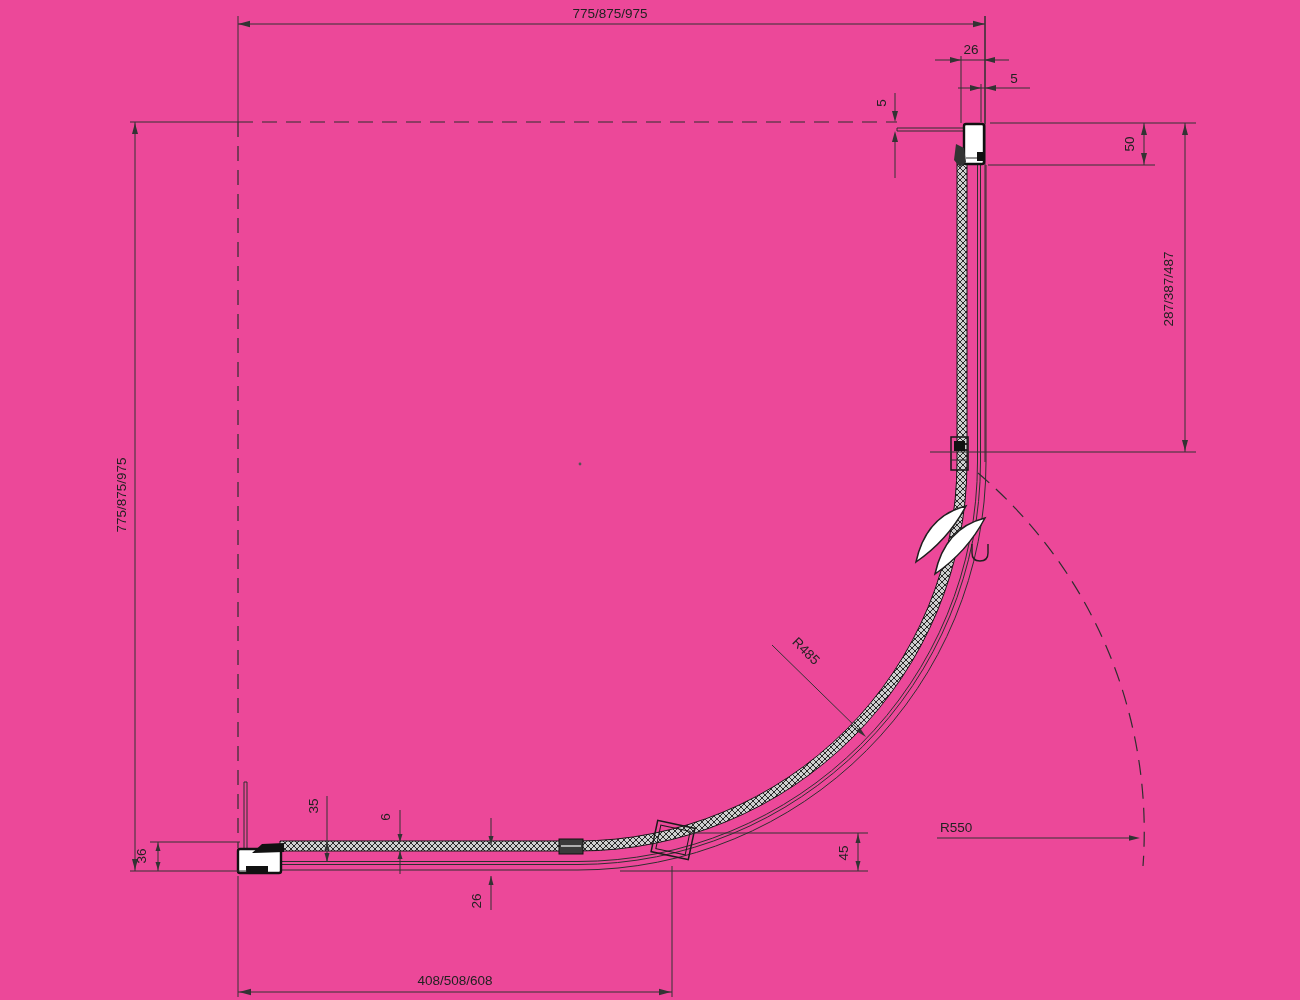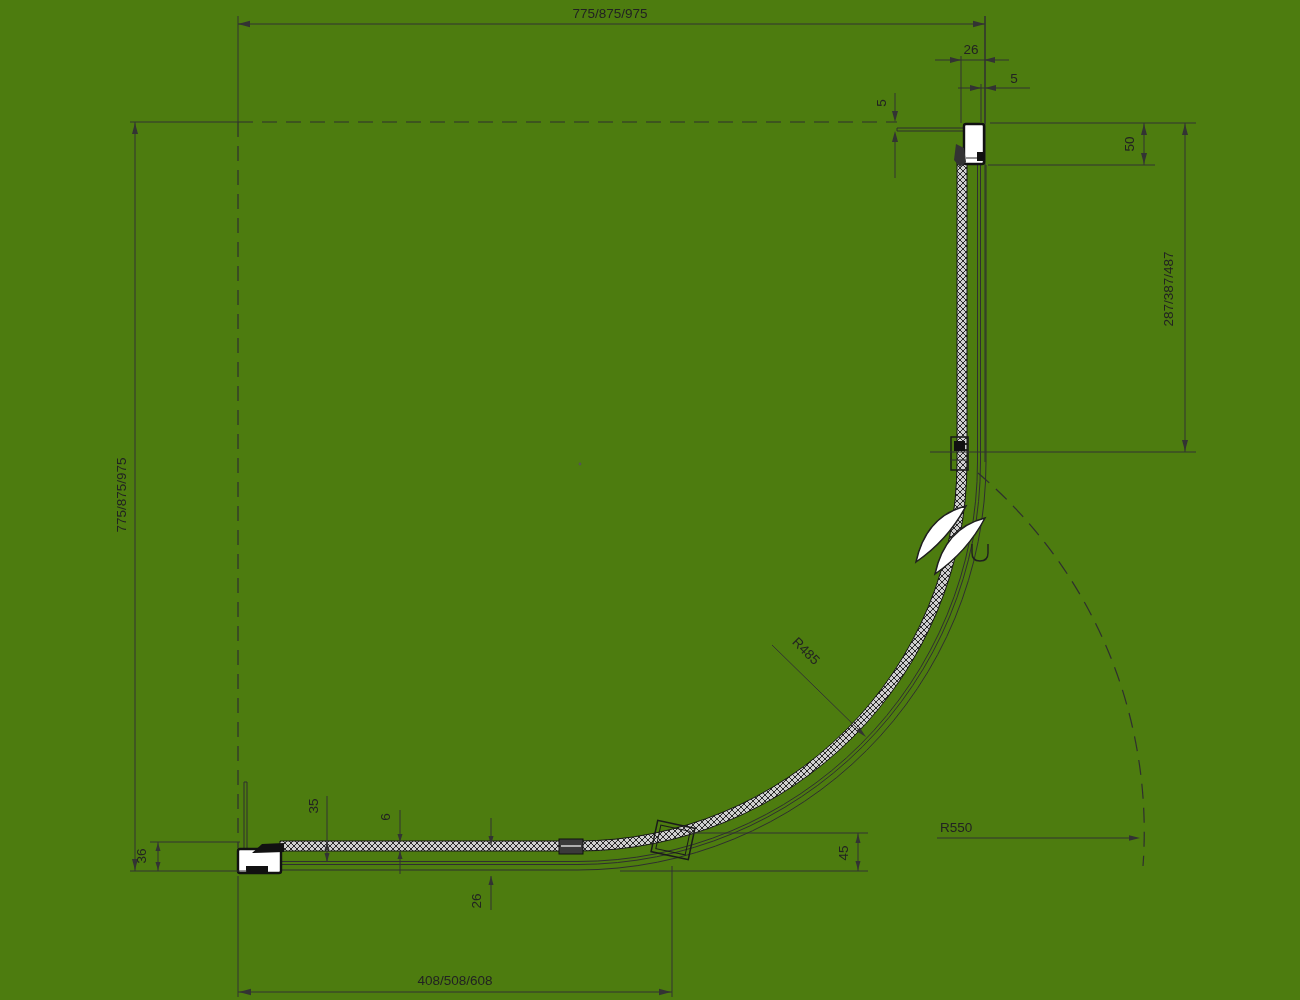--- a/index.html
+++ b/index.html
@@ -1,16 +1,16 @@
 <!DOCTYPE html>
 <html><head>
 <meta charset="utf-8">
 <style>
   html,body{margin:0;padding:0;background:#ffffff;}
-  .stage{position:relative;width:1300px;height:1000px;background:#4d7c0f;overflow:hidden;
+  .stage{position:relative;width:1300px;height:1000px;background:#ec4899;overflow:hidden;
          font-family:"Liberation Sans", sans-serif;}
   svg{display:block}
   text{font-family:"Liberation Sans","DejaVu Sans",sans-serif;font-size:13.5px;fill:#222;}
   .thin{stroke:#2f2f2f;stroke-width:1;fill:none;}
   .med{stroke:#1f1f1f;stroke-width:1.4;fill:none;}
   .heavy{stroke:#111;stroke-width:2.4;fill:#fff;}
   .dash{stroke:#2f2f2f;stroke-width:1.2;fill:none;stroke-dasharray:15 9;}
   .dim{stroke:#333;stroke-width:1;fill:none;}
   .arr{fill:#333;stroke:none;}
 </style>

